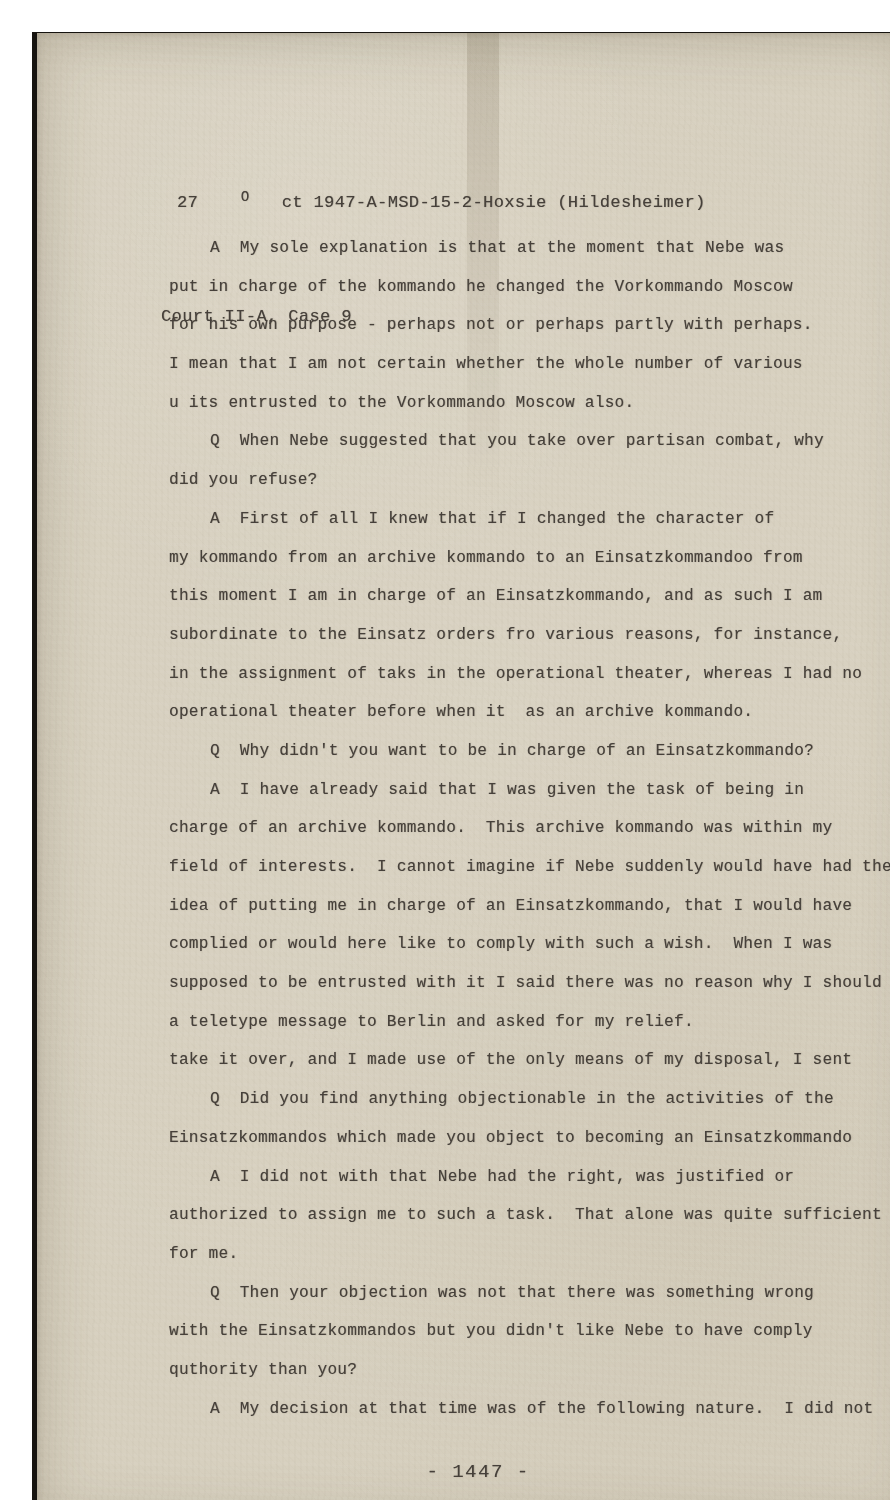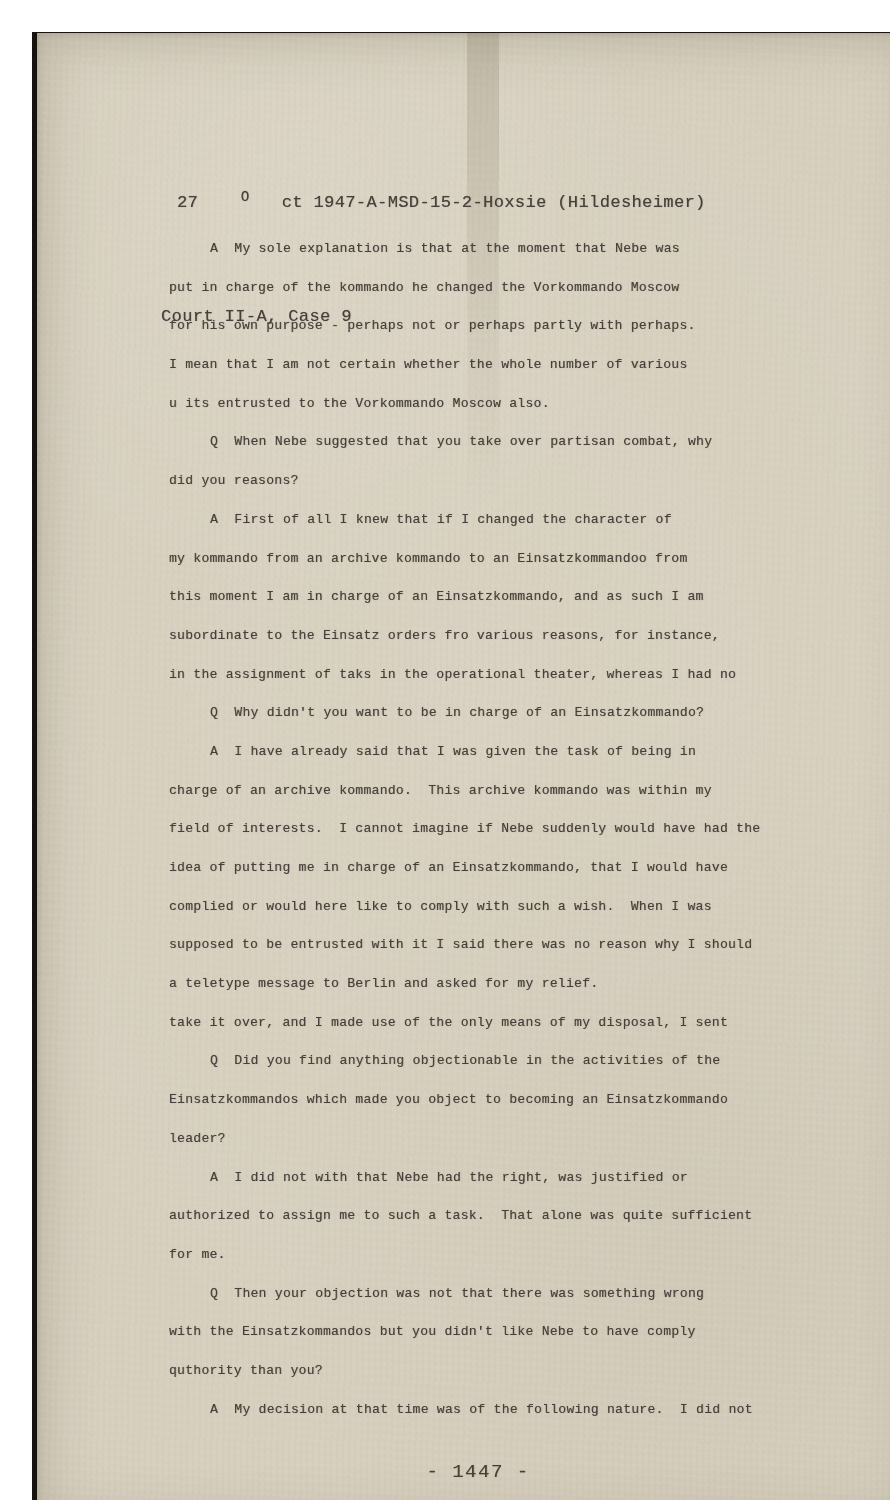--- a/index.html
+++ b/index.html
@@ -62,21 +62,21 @@
   }
   .sup {
     position: relative;
     top: -6px;
     font-size: 14px;
   }
   .transcript {
     position: absolute;
     left: 100px; top: 171px;
     width: 720px;
-    font-size: 13px;
+    font-size: 16px;
     letter-spacing: 0.3px;
     text-shadow: 0.4px 0.4px 0.8px rgba(70,64,56,0.50);
   }
   .line {
     height: 38.7px;
     line-height: 25px;
     white-space: pre;
   }
   .line.para-start { padding-left: 57px; }
   .page-number {
@@ -101,38 +101,38 @@
         <div><span>27 </span><span class="sup">O</span><span>ct 1947-A-MSD-15-2-Hoxsie (Hildesheimer)</span></div>
         <div>Court II-A, Case 9</div>
       </div>
       <div class="transcript">
           <div class="line para-start">A  My sole explanation is that at the moment that Nebe was</div>
           <div class="line">put in charge of the kommando he changed the Vorkommando Moscow</div>
           <div class="line">for his own purpose - perhaps not or perhaps partly with perhaps.</div>
           <div class="line">I mean that I am not certain whether the whole number of various</div>
           <div class="line">u its entrusted to the Vorkommando Moscow also.</div>
           <div class="line para-start">Q  When Nebe suggested that you take over partisan combat, why</div>
-          <div class="line">did you reasons?</div>
+          <div class="line">did you refuse?</div>
           <div class="line para-start">A  First of all I knew that if I changed the character of</div>
           <div class="line">my kommando from an archive kommando to an Einsatzkommandoo from</div>
           <div class="line">this moment I am in charge of an Einsatzkommando, and as such I am</div>
           <div class="line">subordinate to the Einsatz orders fro various reasons, for instance,</div>
           <div class="line">in the assignment of taks in the operational theater, whereas I had no</div>
+          <div class="line">operational theater before when it  as an archive kommando.</div>
           <div class="line para-start">Q  Why didn't you want to be in charge of an Einsatzkommando?</div>
           <div class="line para-start">A  I have already said that I was given the task of being in</div>
           <div class="line">charge of an archive kommando.  This archive kommando was within my</div>
           <div class="line">field of interests.  I cannot imagine if Nebe suddenly would have had the</div>
           <div class="line">idea of putting me in charge of an Einsatzkommando, that I would have</div>
           <div class="line">complied or would here like to comply with such a wish.  When I was</div>
           <div class="line">supposed to be entrusted with it I said there was no reason why I should</div>
           <div class="line">a teletype message to Berlin and asked for my relief.</div>
           <div class="line">take it over, and I made use of the only means of my disposal, I sent</div>
           <div class="line para-start">Q  Did you find anything objectionable in the activities of the</div>
           <div class="line">Einsatzkommandos which made you object to becoming an Einsatzkommando</div>
-          <div class="line">leader?</div>
           <div class="line para-start">A  I did not with that Nebe had the right, was justified or</div>
           <div class="line">authorized to assign me to such a task.  That alone was quite sufficient</div>
           <div class="line">for me.</div>
           <div class="line para-start">Q  Then your objection was not that there was something wrong</div>
           <div class="line">with the Einsatzkommandos but you didn't like Nebe to have comply</div>
           <div class="line">quthority than you?</div>
           <div class="line para-start">A  My decision at that time was of the following nature.  I did not</div>
         </div>
       <div class="page-number">- 1447 -</div>
     </div>

